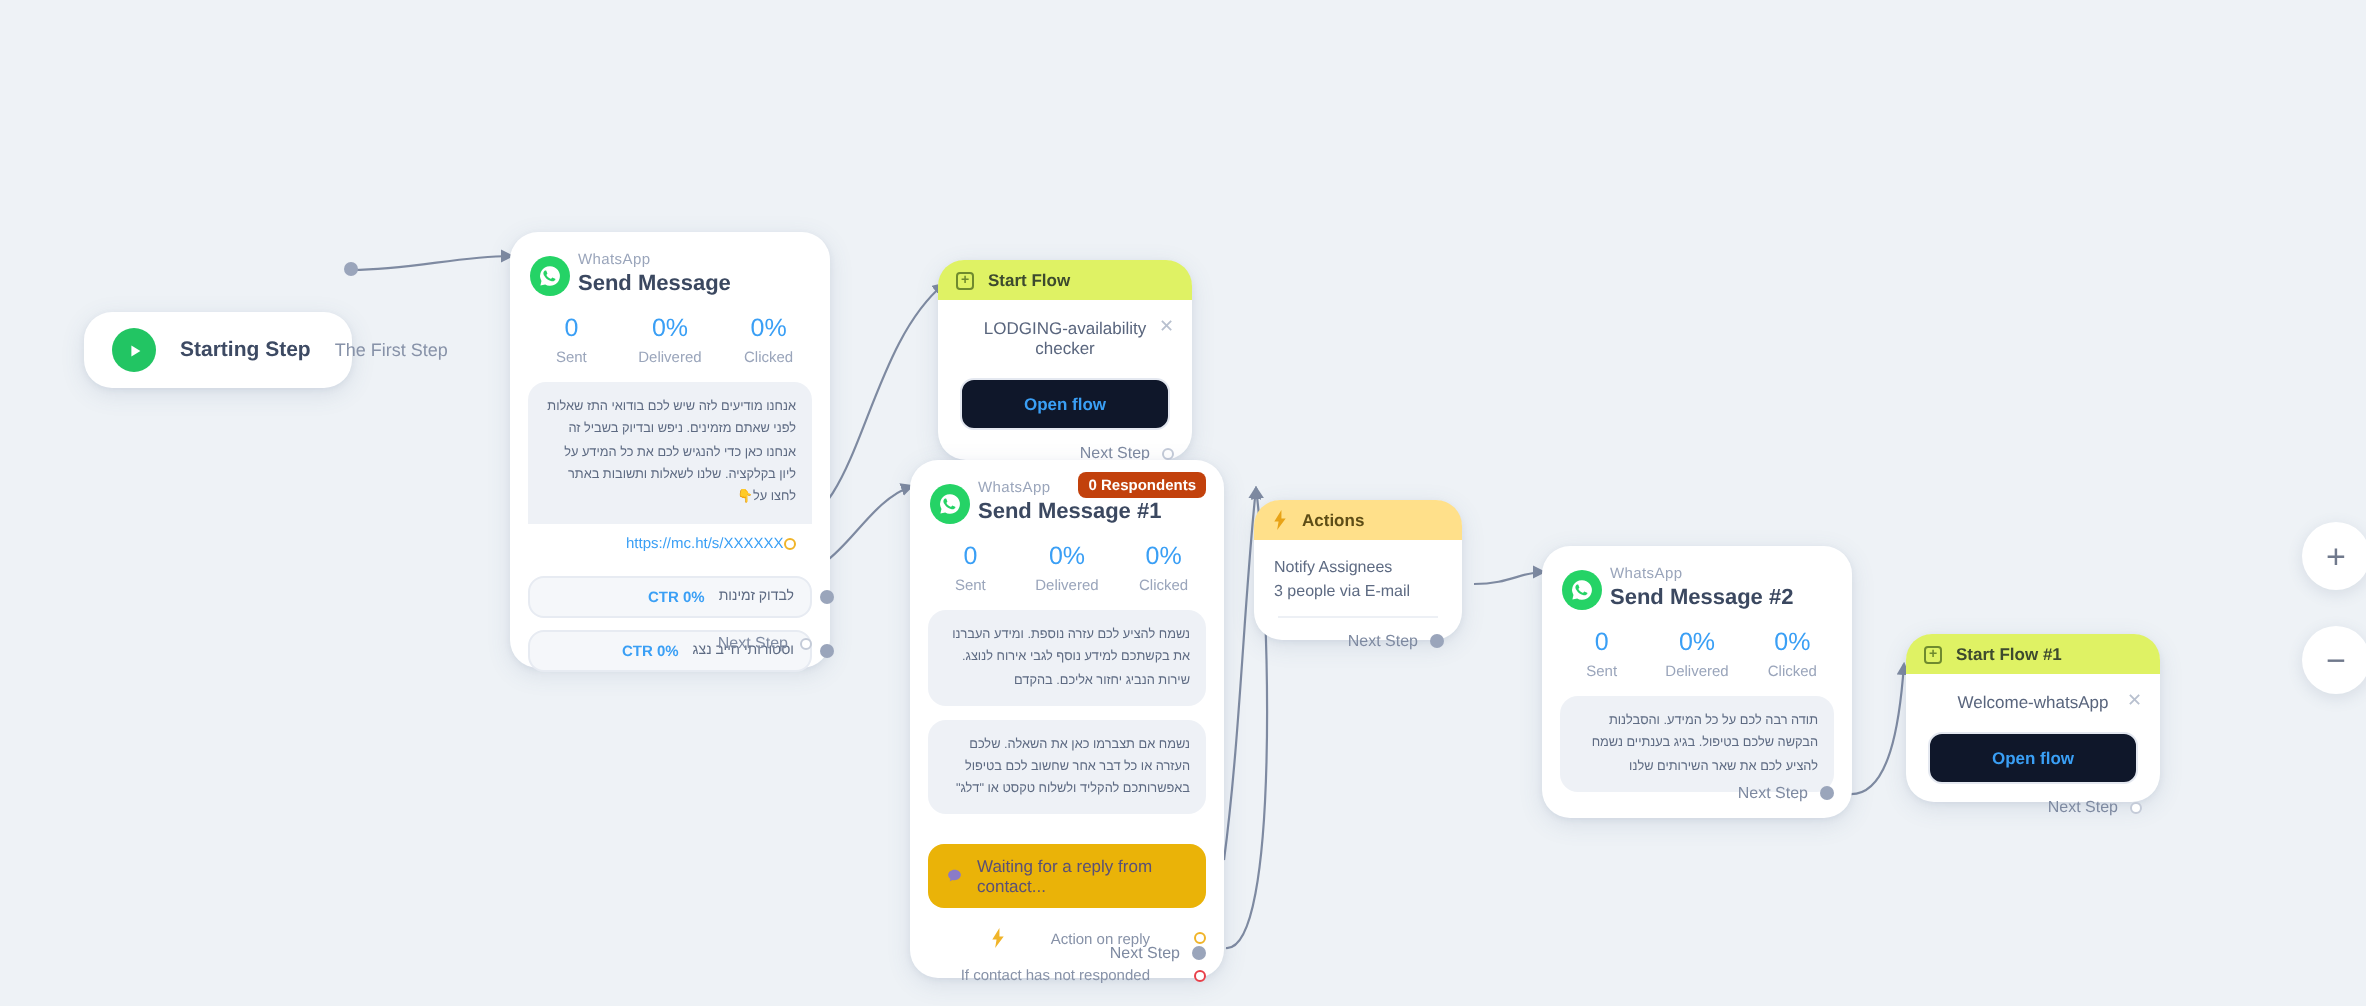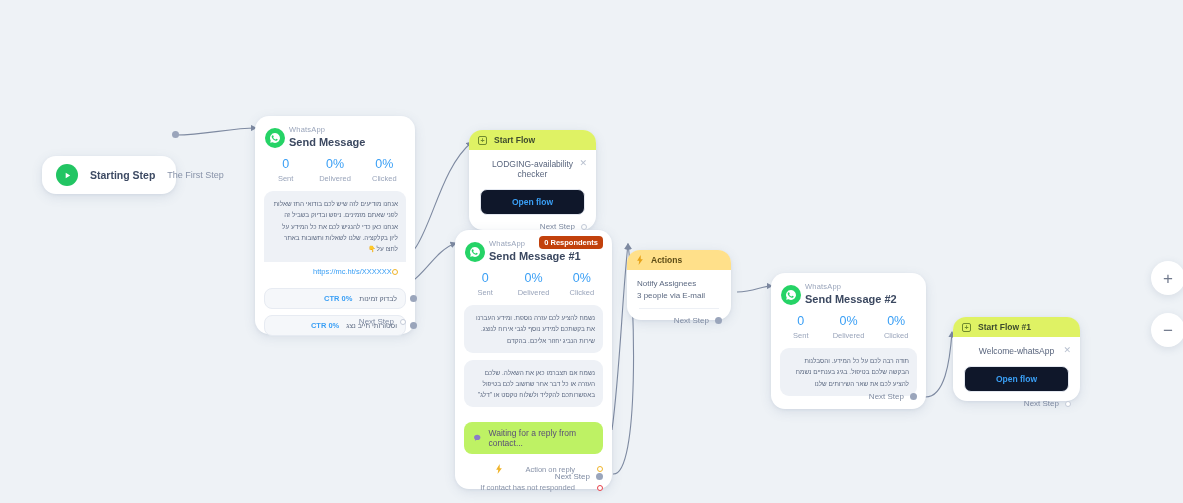--- a/index.html
+++ b/index.html
@@ -71,21 +71,21 @@
   .link-row .url { font-size: 7.5px; color: #3a9ff5; }
   .btn-row {
     background: #f5f7fa; border: 1px solid #e7ebf2; border-radius: 8px;
     display: flex; align-items: center; justify-content: flex-end; gap: 7px;
     padding: 5px 8px; margin-bottom: 6px; position: relative;
   }
   .btn-row .btn-text { font-size: 7px; color: #5d6a82; direction: rtl; }
   .btn-row .ctr { font-size: 7.5px; color: #3a9ff5; font-weight: 600; }
 
   .reply-pill {
-    background: #bef264; border-radius: 8px; margin: 4px 9px 0 9px;
+    background: #eab308; border-radius: 8px; margin: 4px 9px 0 9px;
     display: flex; align-items: center; gap: 7px; padding: 6px 9px;
     font-size: 8.5px; color: #5a5076;
   }
 
   .out-row { display: flex; align-items: center; justify-content: flex-end; gap: 22px; padding: 4px 9px 0 9px; }
   .out-row .lbl { font-size: 7.5px; }
   .out-row.reply .lbl { color: #8792a8; }
   .out-row.noreply .lbl { color: #8792a8; }
   .dot-o { width: 6px; height: 6px; border-radius: 50%; border: 1.3px solid #c4cbd8; background: #fff; flex:0 0 auto;}
   .dot-o.amber { border-color: #f0b429; }

